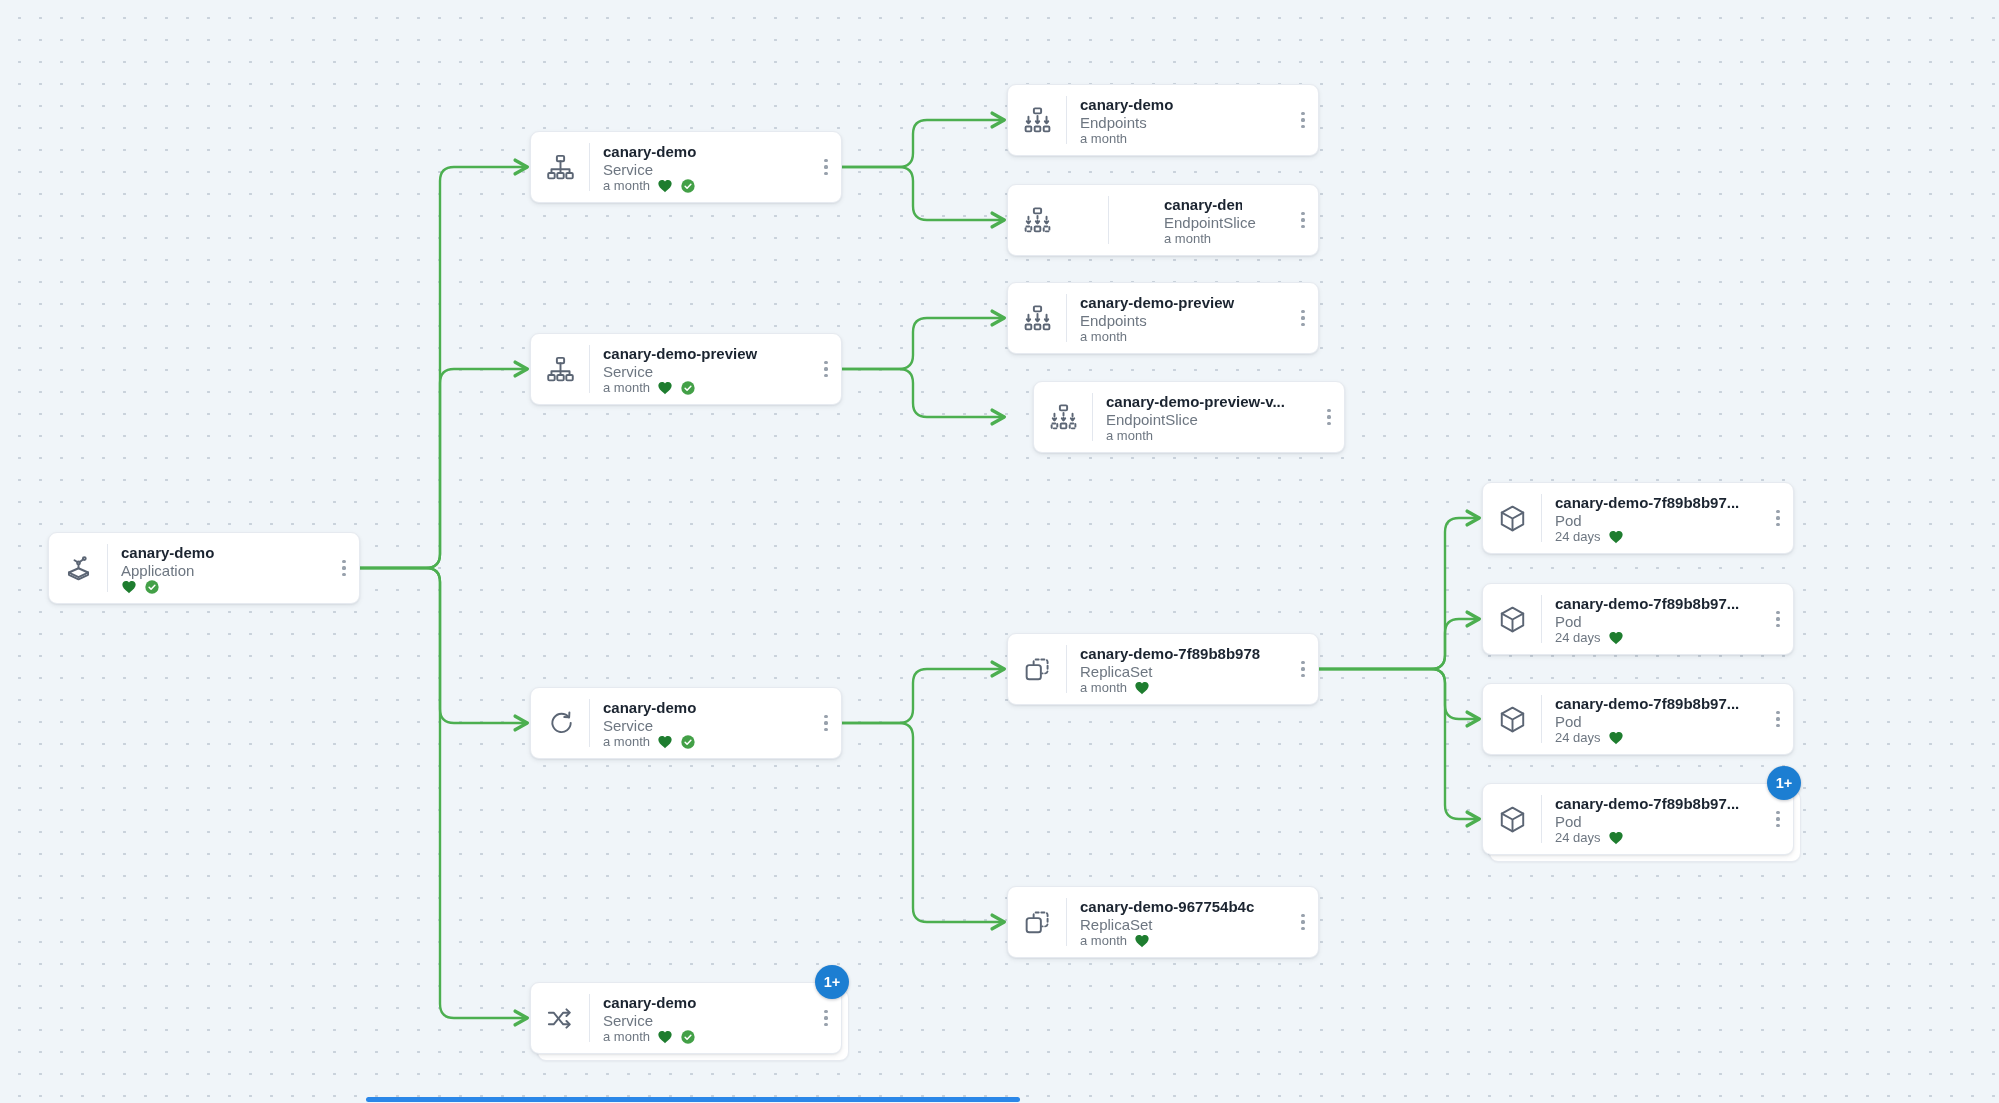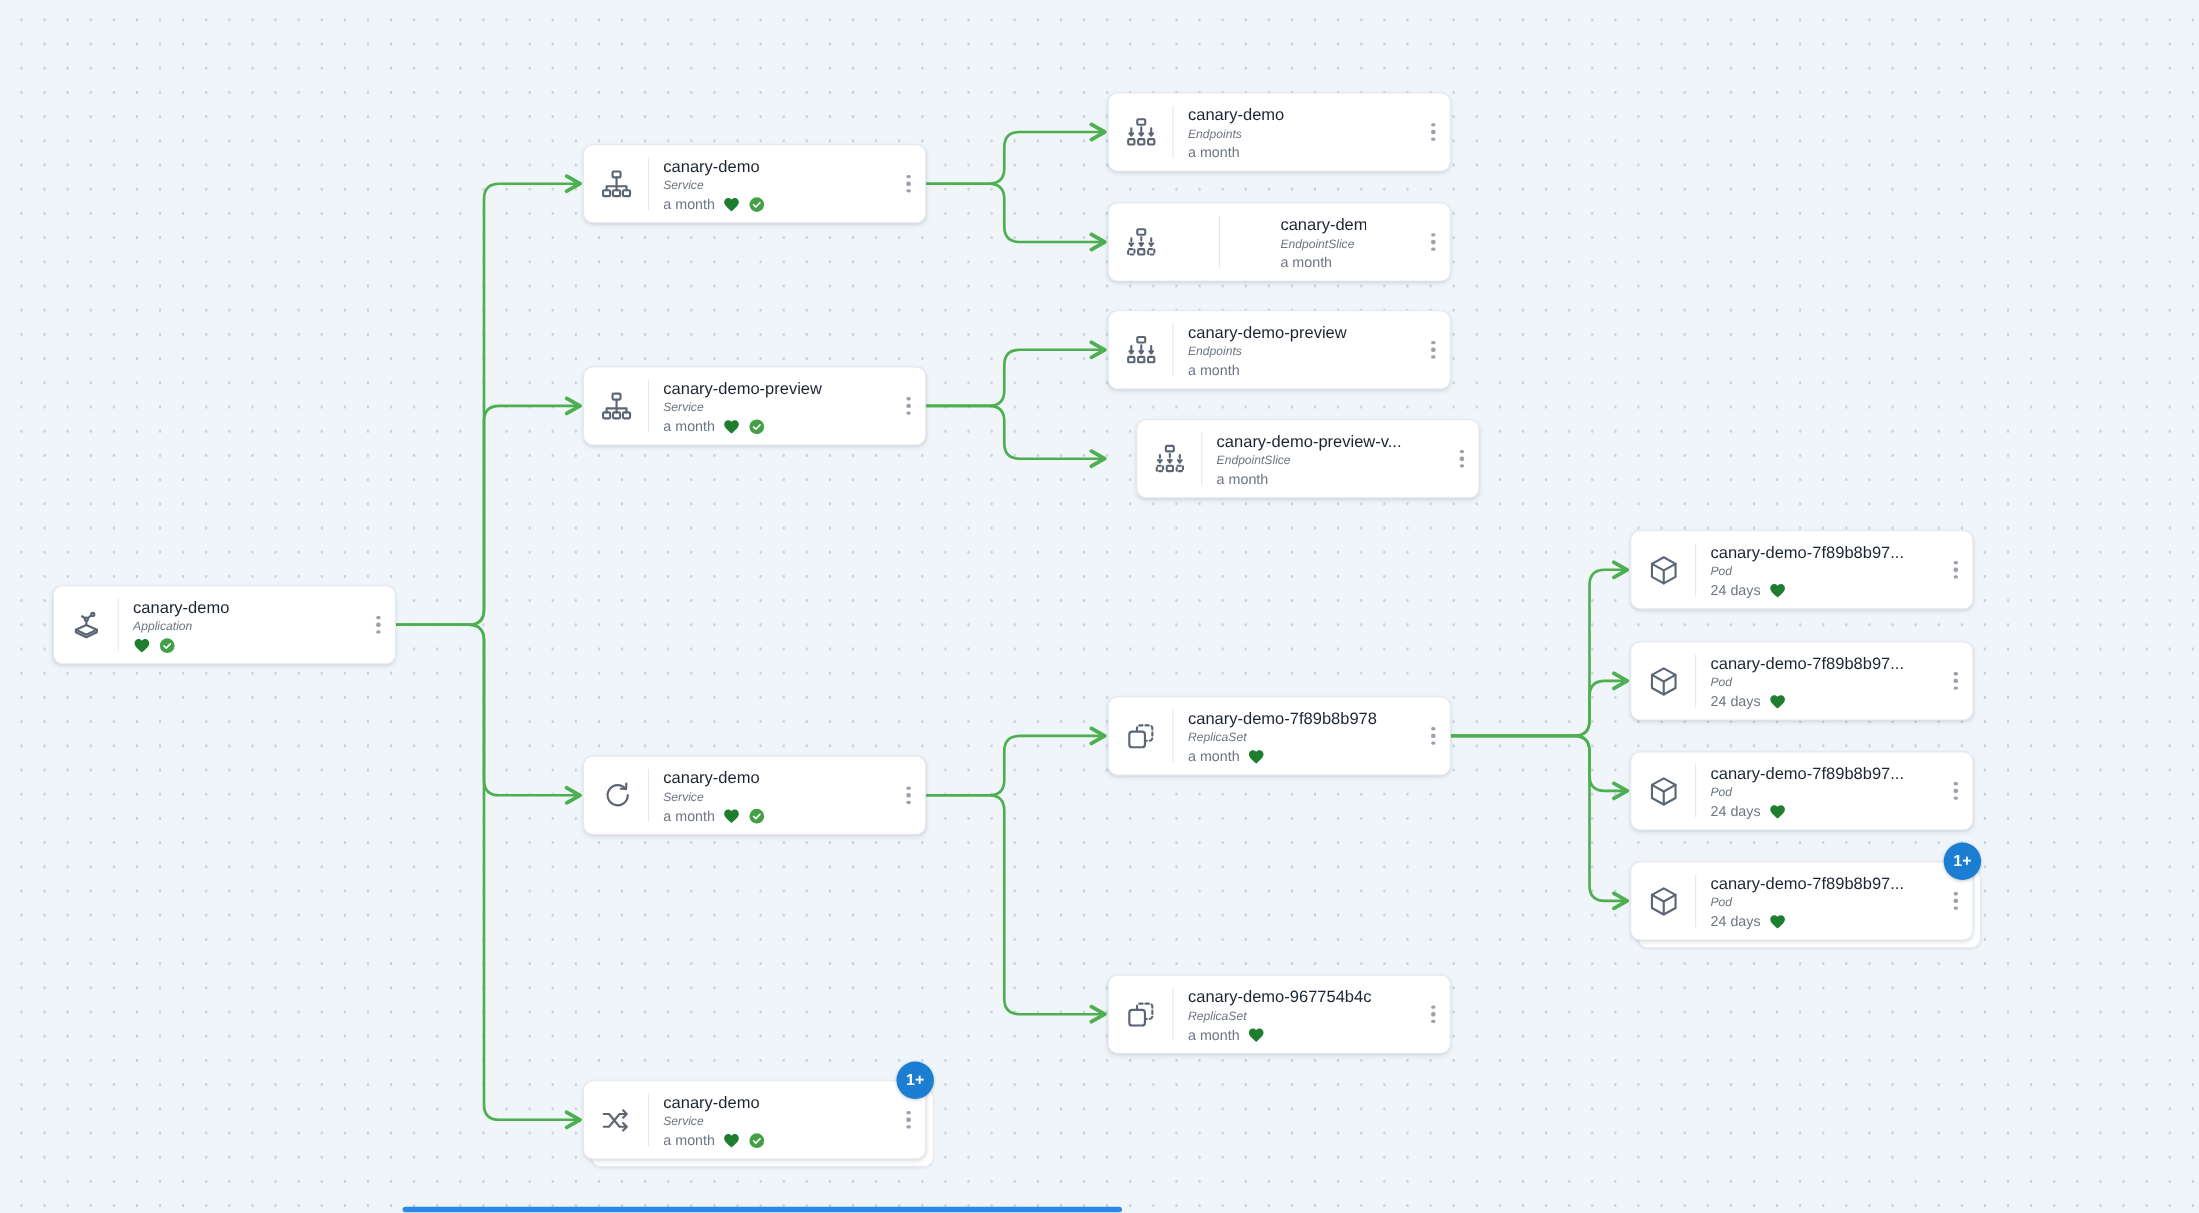--- a/index.html
+++ b/index.html
@@ -18,22 +18,22 @@
     display:flex;align-items:stretch;box-sizing:border-box;}
   .stack-sheet{display:none;}
   .node.stacked .stack-sheet{display:block;position:absolute;left:6px;top:6px;width:100%;height:100%;
     background:var(--card);border:1px solid var(--card-border);border-radius:9px;z-index:-1;
     box-shadow:0 1px 2px rgba(16,24,40,.05);}
   .node-icon{width:58px;min-width:58px;display:flex;align-items:center;justify-content:center;color:var(--icon);}
   .node-icon svg{width:31px;height:31px;stroke:currentColor;fill:none;stroke-width:1.5;
     stroke-linecap:round;stroke-linejoin:round;}
   .node-divider{width:1px;background:#e3e7ee;margin:11px 0;}
   .node-body{flex:1;min-width:0;padding:8px 4px 6px 13px;display:flex;flex-direction:column;justify-content:center;}
-  .node-title{font-size:15px;line-height:19px;font-weight:400;color:var(--title);white-space:nowrap;overflow:hidden;}
-  .node-kind{font-size:11px;line-height:15px;color:var(--muted);margin-top:1px;font-style:italic;}
+  .node-title{font-size:15px;line-height:19px;font-weight:700;color:var(--title);white-space:nowrap;overflow:hidden;}
+  .node-kind{font-size:15px;line-height:15px;color:var(--muted);margin-top:1px;}
   .node-meta{font-size:13px;line-height:16px;color:var(--muted);display:flex;align-items:center;gap:7px;margin-top:1px;min-height:17px;}
   .node-age:empty{display:none;}
   .health{display:none;line-height:0;}
   .health.on{display:inline-block;}
   .health svg{width:16px;height:16px;}
   .heart{color:var(--heart);}
   .node-menu{width:30px;display:flex;flex-direction:column;align-items:center;justify-content:center;gap:3.5px;cursor:pointer;}
   .node-menu i{width:3.2px;height:3.2px;border-radius:50%;background:var(--menu-dot);display:block;}
   .badge{display:none;}
   .node.has-badge .badge{position:absolute;top:-18px;right:-8px;width:34px;height:34px;border-radius:50%;

